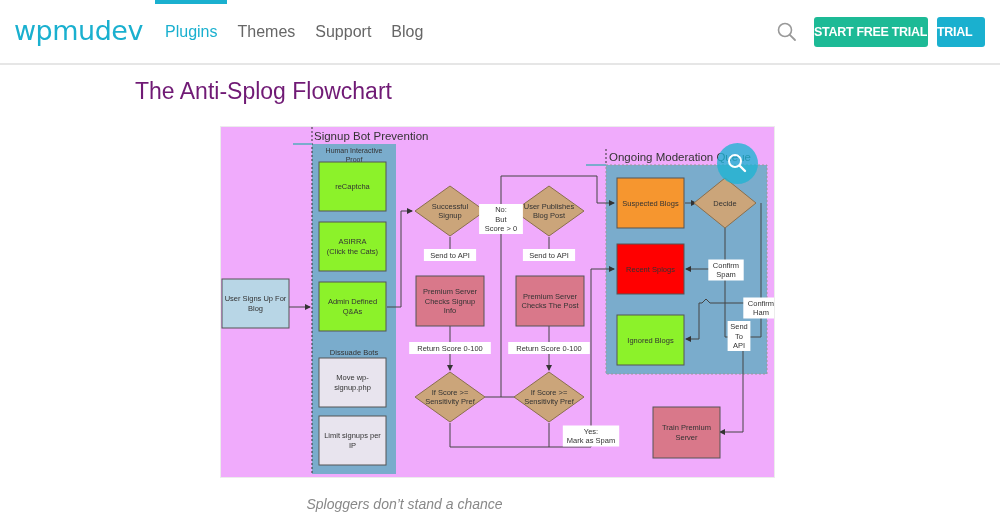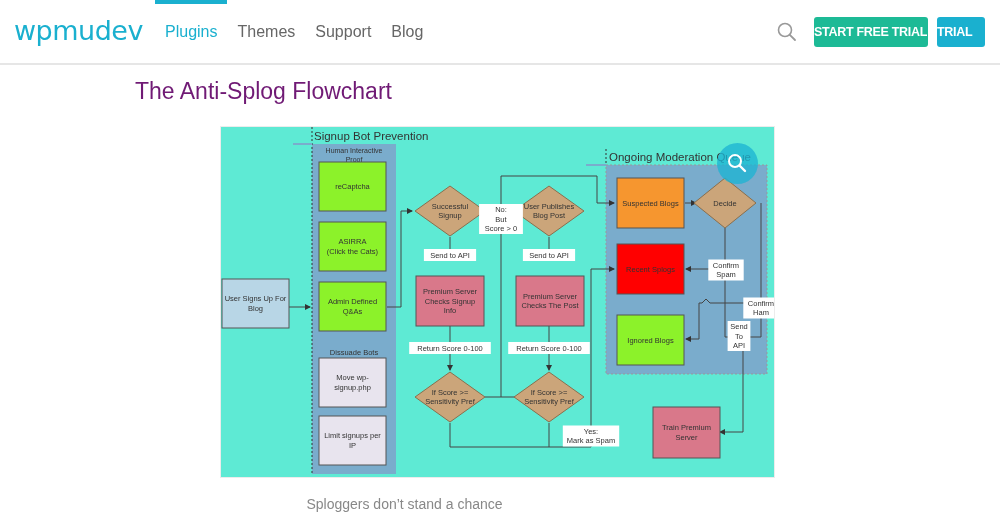--- a/index.html
+++ b/index.html
@@ -8,23 +8,23 @@
   .logo { position:absolute; left:14px; top:15px; font-size:27px; color:#1ab0cf; letter-spacing:-0.5px; font-family:"DejaVu Sans", sans-serif; }
   .nav { position:absolute; left:155px; top:0; height:63px; display:flex; }
   .nav-item { position:relative; padding:0 10px; height:78px; line-height:63px; font-size:16px; color:#666; cursor:pointer; }
   .nav-item.active { color:#1ab0cf; }
   .nav-item.active::before { content:""; position:absolute; left:0; right:0; top:0; height:4px; background:#1ab0cf; }
   .search { position:absolute; left:777px; top:22px; width:20px; height:20px; cursor:pointer; }
   .btn { position:absolute; top:17px; height:30px; line-height:30px; color:#fff; font-weight:bold; font-size:12.5px; border-radius:3px; text-align:left; cursor:pointer; letter-spacing:-0.3px; }
   .btn-trial { left:814px; width:114px; background:#1dba96; }
   .btn-login { left:937px; width:48px; background:#1ab0cf; }
   .page-title { position:absolute; left:135px; top:78px; font-size:23px; color:#701a75; }
-  .figure { position:absolute; left:220px; top:126px; width:553px; height:350px; border:1px solid #ececec; background:#5eead4; }
+  .figure { position:absolute; left:220px; top:126px; width:553px; height:350px; border:1px solid #ececec; background:#f0abfc; }
   .figure svg { position:absolute; left:0; top:0; }
-  .caption { position:absolute; left:0; width:809px; top:496px; text-align:center; font-size:14px; color:#888; }
+  .caption { position:absolute; left:0; width:809px; top:496px; text-align:center; font-size:14px; color:#888;font-style:italic; }
   .zoom-btn { position:absolute; left:717px; top:143px; width:41px; height:41px; border-radius:50%; background:rgba(30,180,210,0.78); cursor:pointer; }
   svg text { font-family:"Liberation Sans", sans-serif; fill:#333; }
 </style>
 </head>
 <body>
 
 <div class="header">
   <div class="logo">wpmudev</div>
   <div class="nav">
     <div class="nav-item active">Plugins</div>

